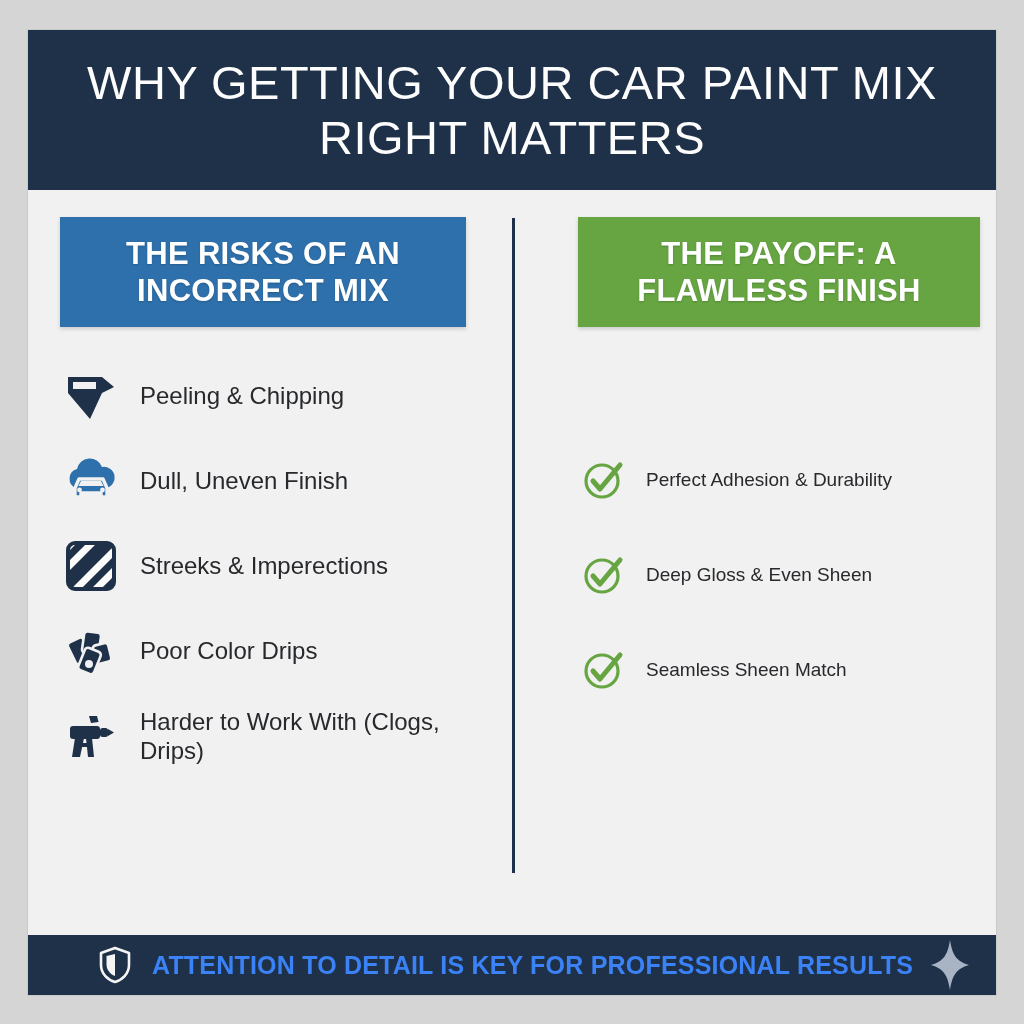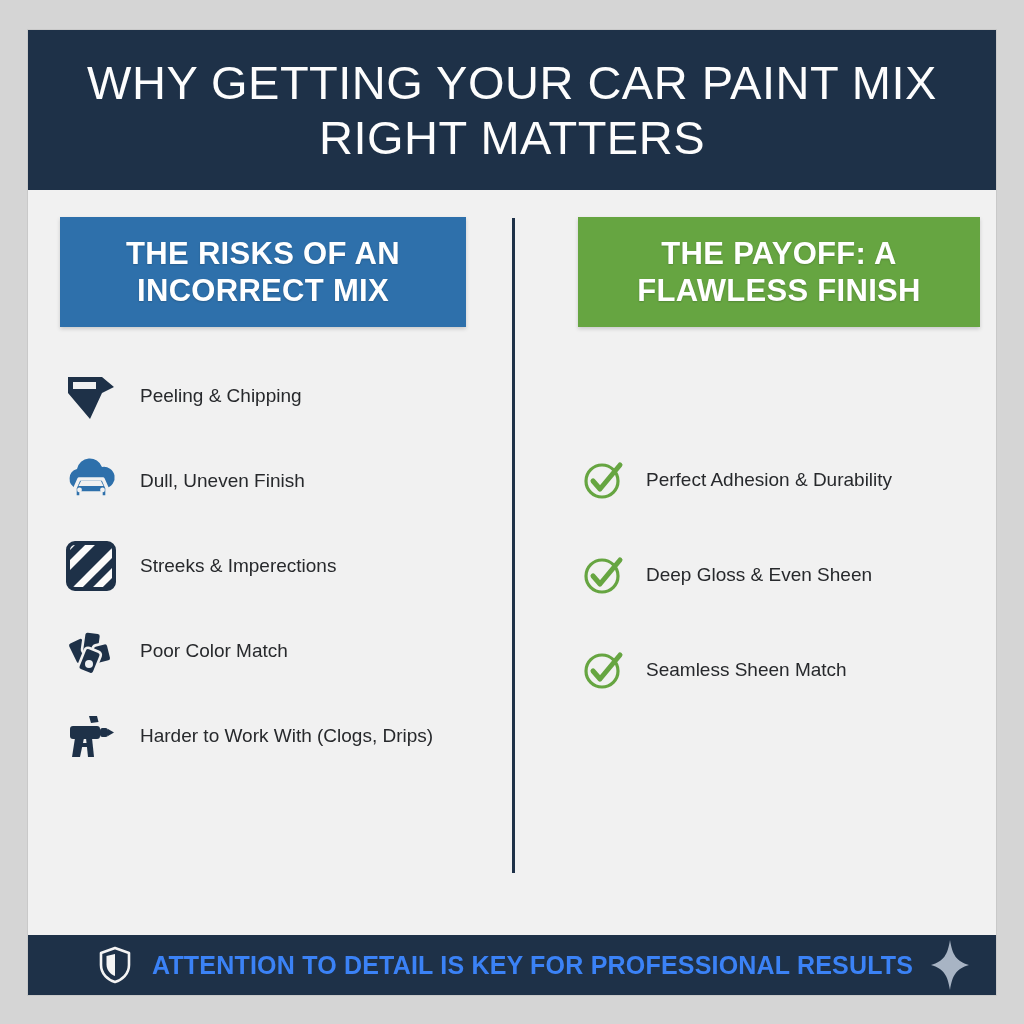--- a/index.html
+++ b/index.html
@@ -110,21 +110,21 @@
     min-width: 62px;
     height: 62px;
     display: flex;
     align-items: center;
     justify-content: center;
     margin-right: 18px;
   }
   .item-icon-right { width: 46px; min-width: 46px; height: 46px; margin-right: 20px; }
 
   .item-label {
-    font-size: 19px;
+    font-size: 24px;
     color: #27292c;
     line-height: 1.22;
     font-weight: 400;
   }
   .item-label-right { font-size: 19px; }
 
   
   #footer {
     height: 60px;
     background: #1e3148;
@@ -222,21 +222,21 @@
             <svg width="58" height="58" viewBox="0 0 58 58">
               <g fill="#1e3148" stroke="#f1f1f1" stroke-width="2.6">
                 <rect x="9" y="17" width="17" height="24" rx="3.5" transform="rotate(-26 17.5 29)"></rect>
                 <rect x="21" y="10" width="17" height="22" rx="3.5" transform="rotate(8 29.5 21)"></rect>
                 <rect x="32" y="22" width="16" height="19" rx="3.5" transform="rotate(-14 40 31.5)"></rect>
                 <rect x="19" y="27" width="17" height="24" rx="3.5" transform="rotate(22 27.5 39)"></rect>
               </g>
               <circle cx="27" cy="42" r="4" fill="#eef1f4"></circle>
             </svg>
           </span>
-          <span class="item-label">Poor Color Match</span>
+          <span class="item-label">Poor Color Drips</span>
         </div>
 
         <div class="item">
           <span class="item-icon">
             <svg width="58" height="58" viewBox="0 0 58 58">
               <g fill="#1e3148">
                 <path d="M27 9 l8 0 l1.5 6 l-7.5 1 Z"></path>
                 <rect x="8" y="19" width="30" height="13" rx="3"></rect>
                 <rect x="38" y="21" width="8" height="9" rx="2.5"></rect>
                 <path d="M46 22 l6 3.5 l-6 3.5 Z"></path>

